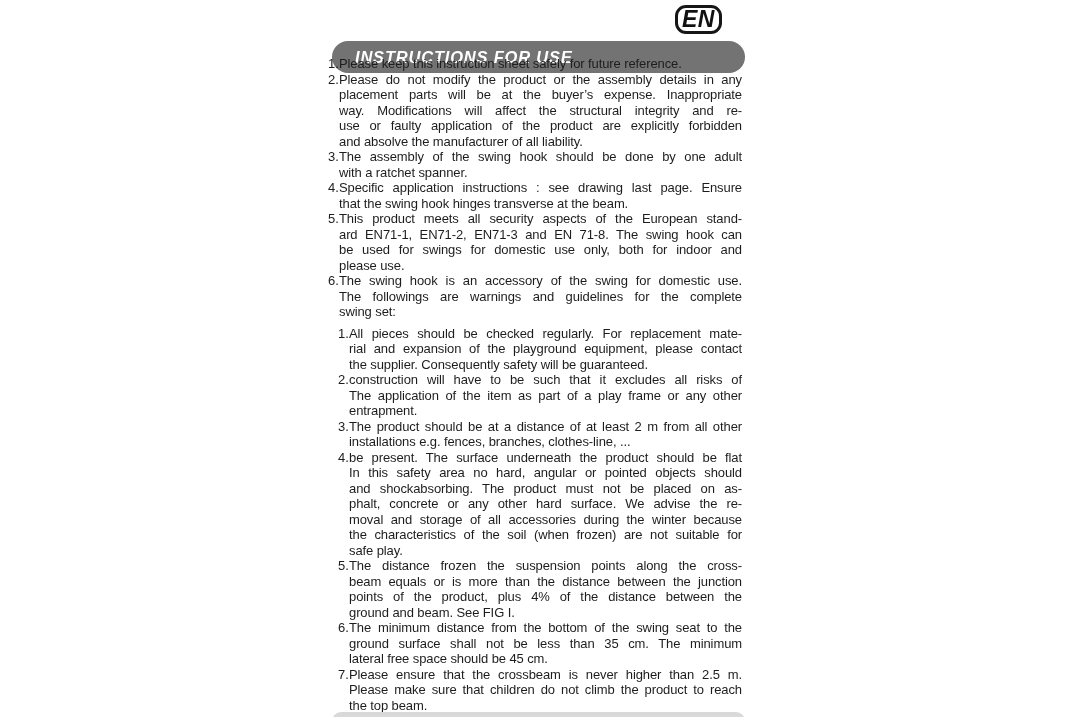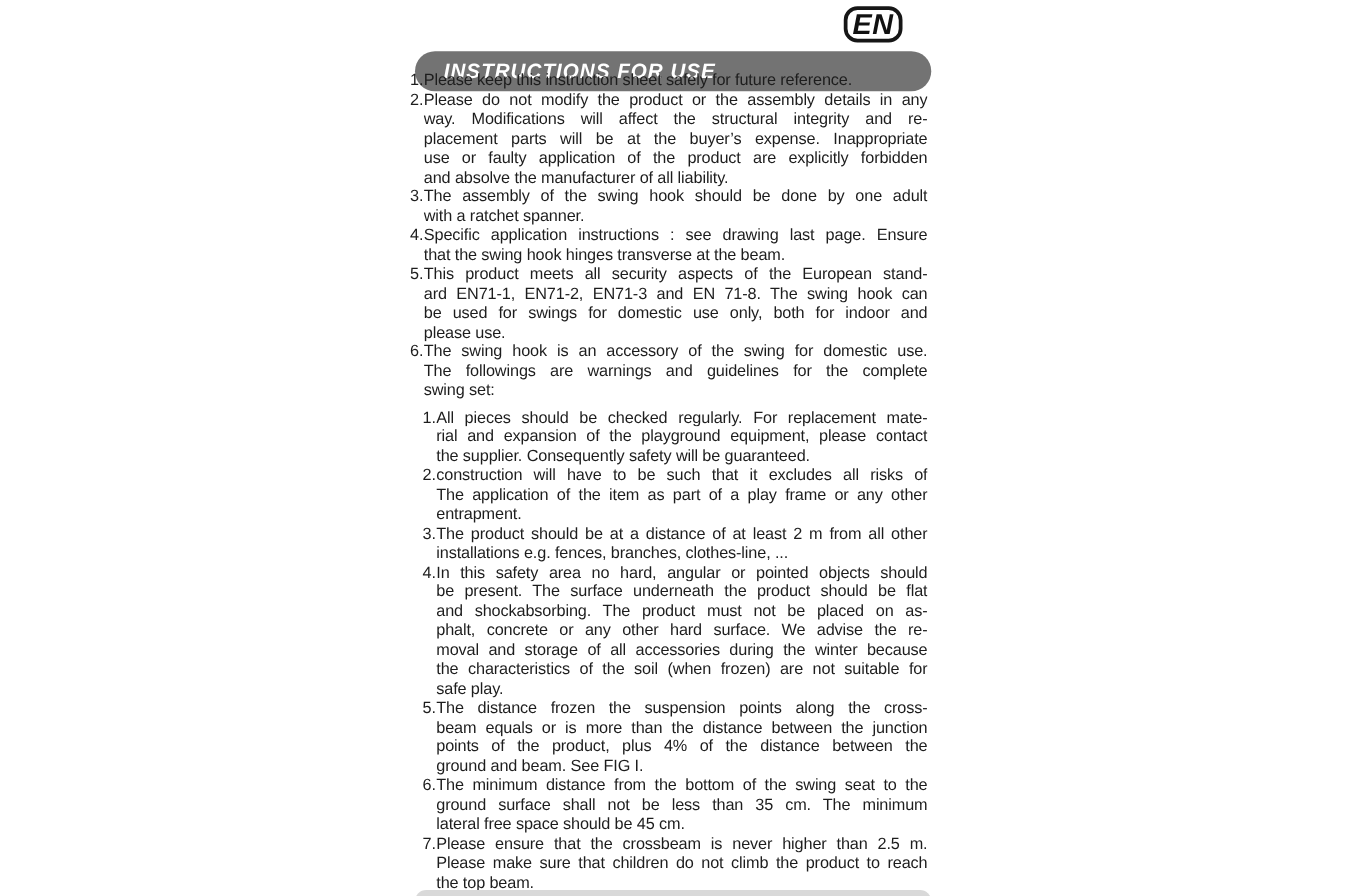--- a/index.html
+++ b/index.html
@@ -107,22 +107,22 @@
         <div class="item">
           <div class="marker">1.</div>
           <div class="lines">
             <div class="ln last">Please keep this instruction sheet safely for future reference.</div>
           </div>
         </div>
         <div class="item">
           <div class="marker">2.</div>
           <div class="lines">
             <div class="ln">Please do not modify the product or the assembly details in any</div>
+            <div class="ln">placement parts will be at the buyer’s expense. Inappropriate</div>
             <div class="ln">way. Modifications will affect the structural integrity and re-</div>
-            <div class="ln">placement parts will be at the buyer’s expense. Inappropriate</div>
             <div class="ln">use or faulty application of the product are explicitly forbidden</div>
             <div class="ln last">and absolve the manufacturer of all liability.</div>
           </div>
         </div>
         <div class="item">
           <div class="marker">3.</div>
           <div class="lines">
             <div class="ln">The assembly of the swing hook should be done by one adult</div>
             <div class="ln last">with a ratchet spanner.</div>
           </div>
@@ -172,22 +172,22 @@
         <div class="item">
           <div class="marker">3.</div>
           <div class="lines">
             <div class="ln">The product should be at a distance of at least 2 m from all other</div>
             <div class="ln last">installations e.g. fences, branches, clothes-line, ...</div>
           </div>
         </div>
         <div class="item">
           <div class="marker">4.</div>
           <div class="lines">
+            <div class="ln">be present. The surface underneath the product should be flat</div>
             <div class="ln">In this safety area no hard, angular or pointed objects should</div>
-            <div class="ln">be present. The surface underneath the product should be flat</div>
             <div class="ln">and shockabsorbing. The product must not be placed on as-</div>
             <div class="ln">phalt, concrete or any other hard surface. We advise the re-</div>
             <div class="ln">moval and storage of all accessories during the winter because</div>
             <div class="ln">the characteristics of the soil (when frozen) are not suitable for</div>
             <div class="ln last">safe play.</div>
           </div>
         </div>
         <div class="item">
           <div class="marker">5.</div>
           <div class="lines">

